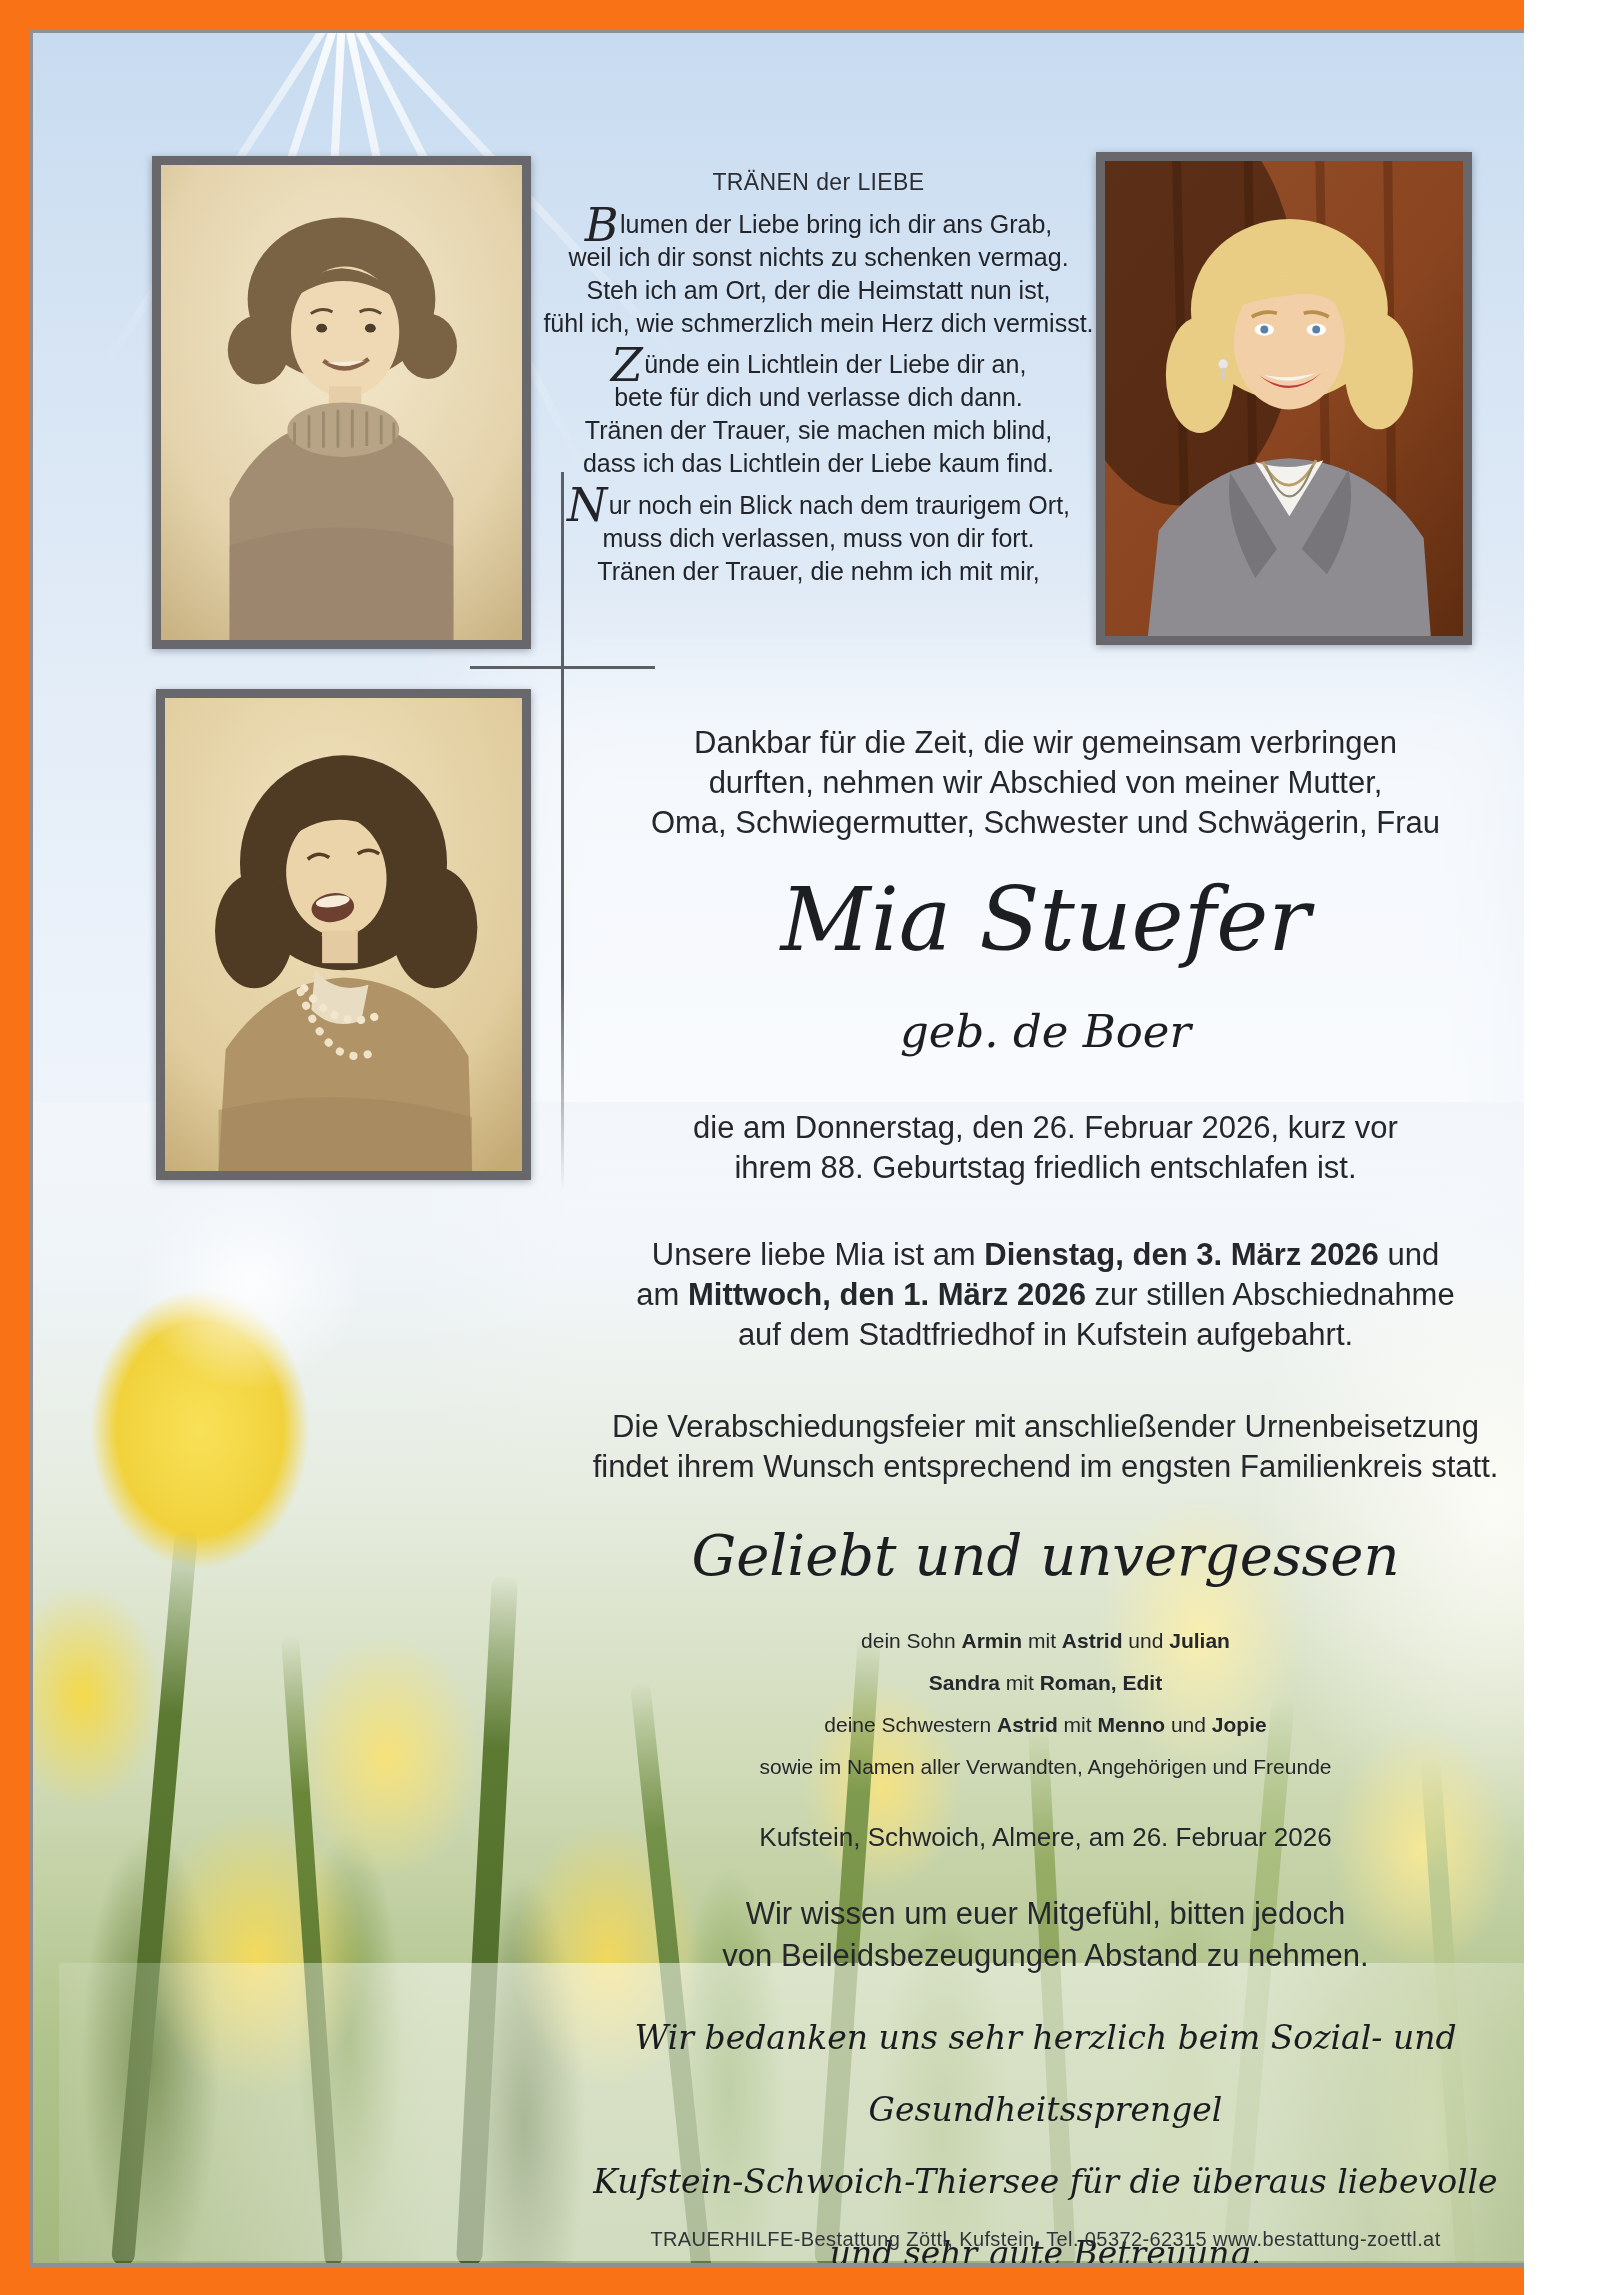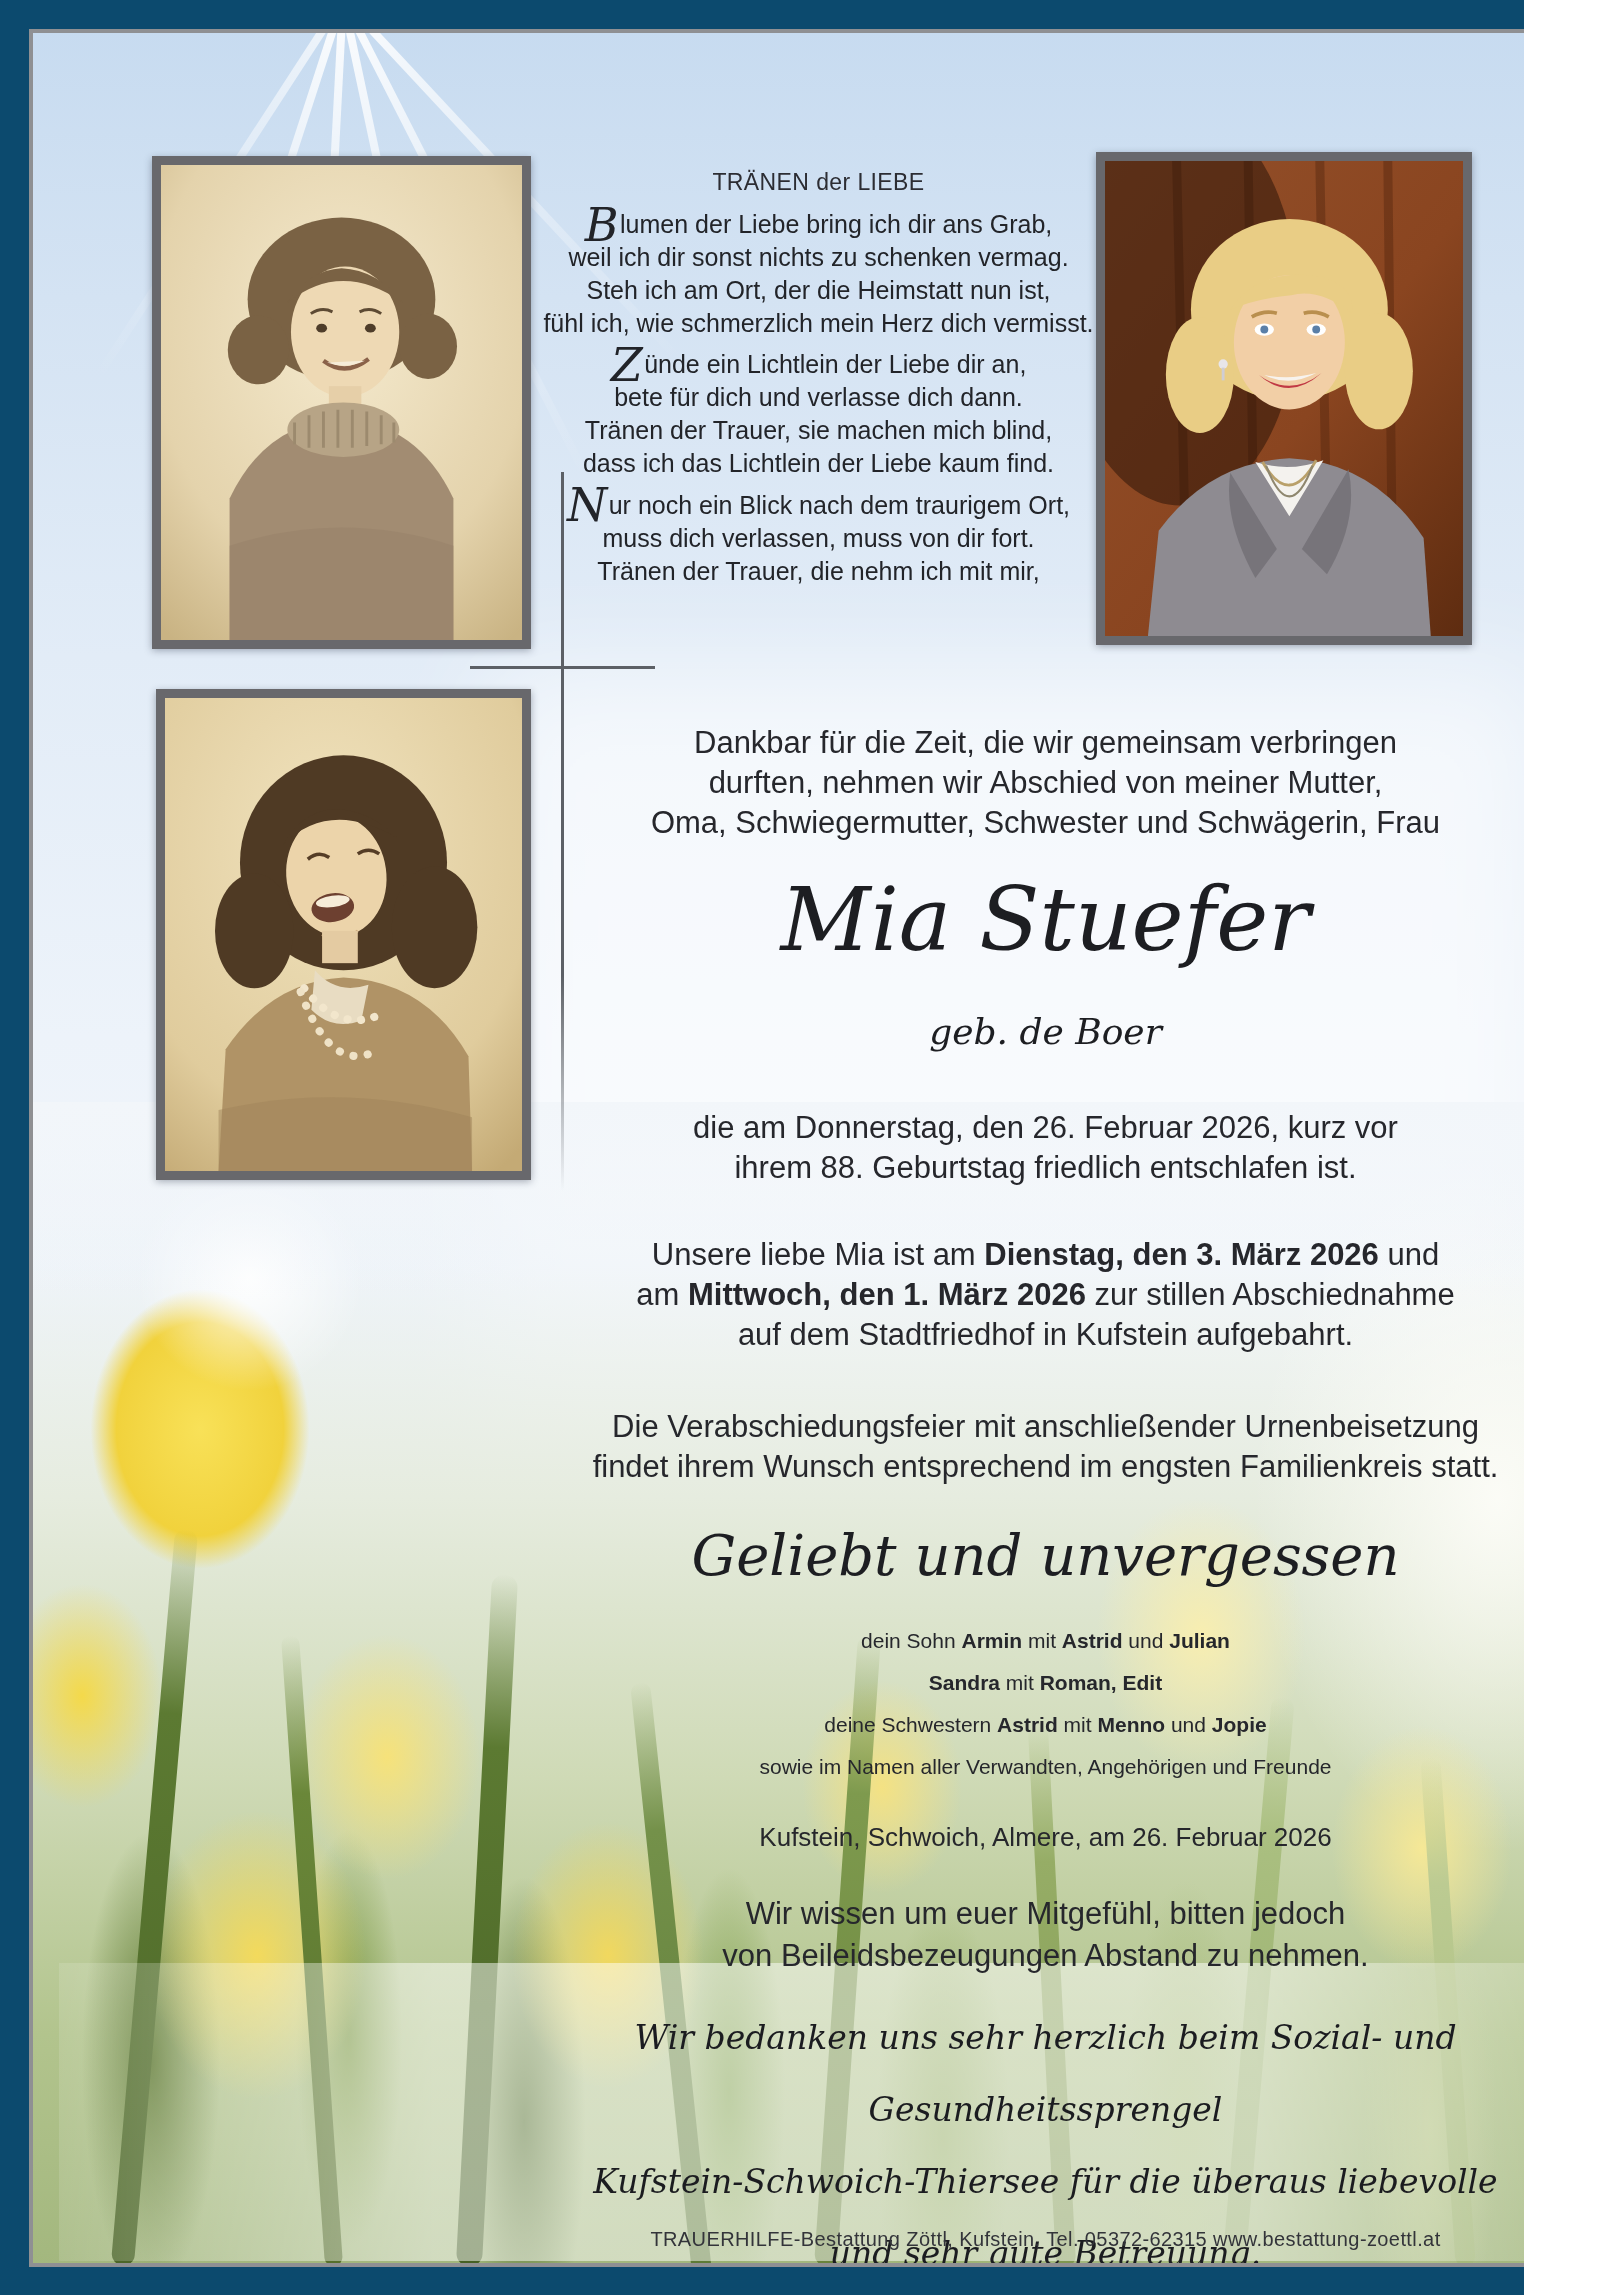--- a/index.html
+++ b/index.html
@@ -1,16 +1,16 @@
 <!DOCTYPE html>
 <html lang="de" style="font-size:12px"><head>
 <meta charset="utf-8">
 <style>
   html,body{margin:0;padding:0;background:#ffffff;}
-  .page{position:relative;width:1524px;height:2295px;background:#0c4a6e;overflow:hidden;
+  .page{position:relative;width:1524px;height:2295px;background:#f97316;overflow:hidden;
         font-family:"Liberation Sans", sans-serif;color:#26272c;}
   .card{position:absolute;left:29px;top:29px;width:1557px;height:2238px;overflow:hidden;background:#e9f0f8;}
   .card-frame{position:absolute;inset:0;border:4.6px solid #8f9093;z-index:40;pointer-events:none;}
 
   
   .sky{position:absolute;inset:0;z-index:0;
     background:linear-gradient(180deg,#c7dbf0 0%,#d4e3f3 12%,#e2ecf7 28%,#edf3fa 45%,#f3f7fb 62%,#f5f8fb 100%);}
   .ray{position:absolute;left:310px;top:-30px;width:8.4px;height:670px;transform-origin:50% 0;z-index:1;
     background:linear-gradient(180deg,rgba(255,255,255,.95) 0%,rgba(255,255,255,.38) 45%,rgba(255,255,255,0) 85%);}
   .ray:nth-child(1){transform:rotate(-43deg);height:579px;}
@@ -74,21 +74,21 @@
   .tblock{position:absolute;left:495px;width:1043px;text-align:center;z-index:7;color:#26272c;}
   .poem{position:absolute;left:466px;top:140px;width:647px;text-align:center;z-index:7;}
   .poem-title{font-size:23px;letter-spacing:0.4px;color:#2c2d33;margin-bottom:12px;}
   .stanza{margin-bottom:8.4px;}
   .pline{font-size:25px;line-height:33px;color:#222429;}
   .cap{font-family:"DejaVu Serif",serif;font-style:italic;font-size:46px;line-height:0.8px;vertical-align:-7.6px;margin-right:1.5px;}
   .script{font-family:"DejaVu Serif",serif;font-style:italic;}
   .b{font-weight:700;}
   .announce{top:694px;font-size:31px;line-height:40px;}
   .name{top:834px;font-size:88px;line-height:114px;color:#1d1e22;}
-  .maiden{top:976px;font-size:36px;line-height:53px;color:#1d1e22;}
+  .maiden{top:976px;font-size:45px;line-height:53px;color:#1d1e22;}
   .death{top:1079px;font-size:31px;line-height:40px;}
   .viewing{top:1206px;font-size:31px;line-height:40px;}
   .service{top:1378px;font-size:31px;line-height:40px;}
   .motto{top:1494px;font-size:56px;line-height:65px;color:#1d1e22;}
   .family{top:1591px;font-size:21px;line-height:42px;}
   .place{top:1792px;font-size:26px;line-height:33px;}
   .condolence{top:1864px;font-size:31px;line-height:42px;}
   .thanks{top:1973px;font-size:33px;line-height:72px;color:#1b1c20;}
   .footer{top:2199px;font-size:20px;letter-spacing:0.4px;color:#33343a;}
 </style>

